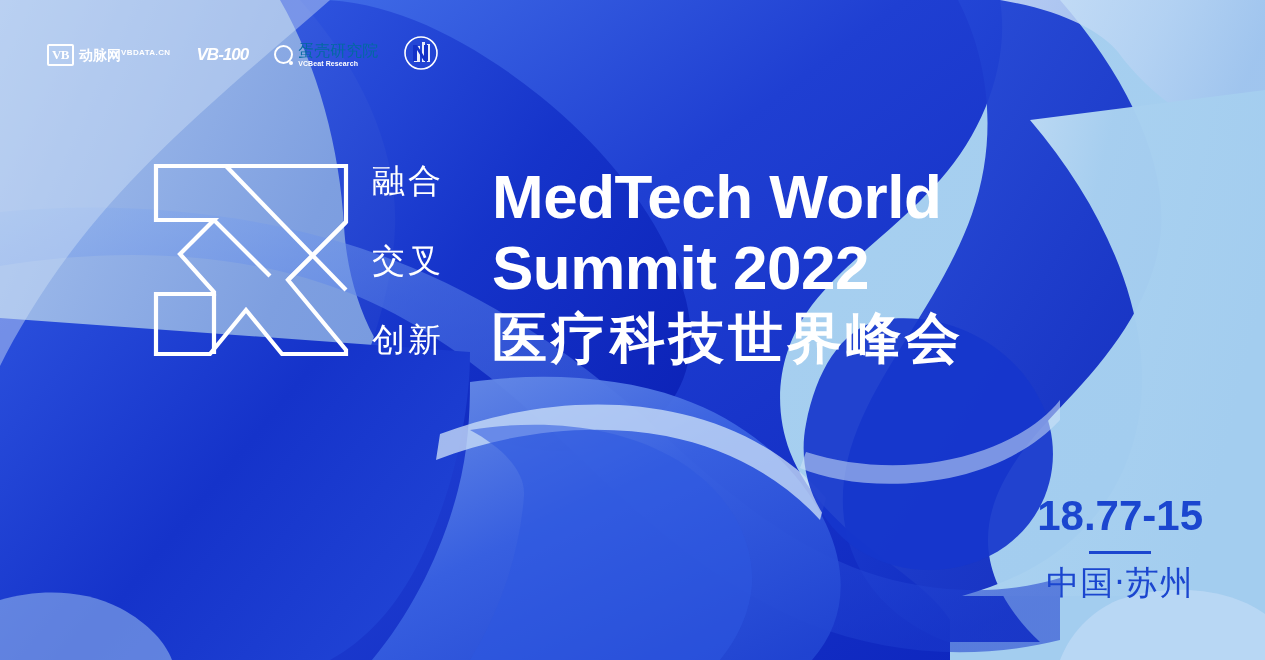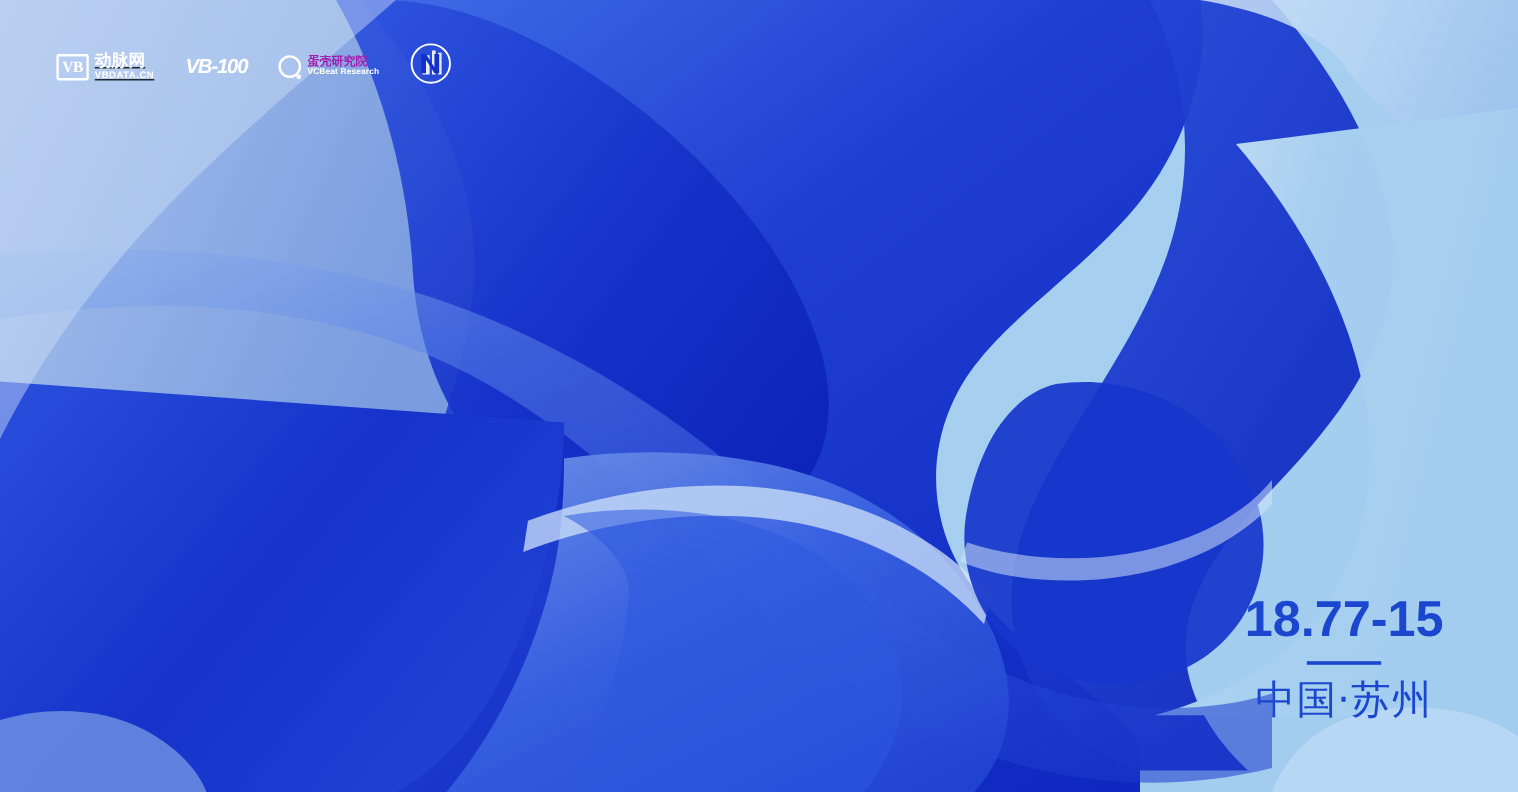--- a/index.html
+++ b/index.html
@@ -26,42 +26,42 @@
   }
   .logo-slot { display:flex; align-items:center; }
 
   
   .vb-mark {
     width:27px; height:22px; border:2px solid #fff; border-radius:2px;
     display:flex; align-items:center; justify-content:center;
     font-size:13px; font-weight:bold; color:#fff; letter-spacing:-0.5px;
     font-family:"Liberation Serif",serif;
   }
-  .vb-words { margin-left:5px; display:flex; flex-direction:column; justify-content:flex-start;text-decoration:underline; }
+  .vb-words { margin-left:5px; display:flex; flex-direction:row; justify-content:flex-start; }
   .vb-cn { font-size:14px; font-weight:bold; color:#fff; line-height:1.05; letter-spacing:0px; }
   .vb-en { font-size:8px; font-weight:bold; color:#fff; line-height:1.2; letter-spacing:0.4px; }
 
   .vb100 {
     margin-left:26px;
     font-size:17px; font-weight:bold; color:#fff;
     font-style:italic; letter-spacing:-1px;
     font-family:"Liberation Sans",sans-serif;
   }
 
   .yc-slot { margin-left:26px; display:flex; align-items:center; }
   .yc-o {
     width:19px; height:19px; border:2.5px solid #fff; border-radius:50%;
     position:relative;
   }
   .yc-o::after {
     content:""; position:absolute; right:-2px; bottom:-3px;
     width:4px; height:4px; background:#fff; border-radius:50%;
   }
   .yc-words { margin-left:5px; display:flex; flex-direction:column; }
-  .yc-cn { font-size:10px; font-weight:bold; color:#a21caf; line-height:1.1; }
+  .yc-cn { font-size:16px; font-weight:normal; color:#0369a1; line-height:1.1; }
   .yc-en { font-size:7px; font-weight:bold; color:#fff; line-height:1.2; letter-spacing:0.1px; }
 
   .suzhou-slot { margin-left:24px; }
 
   
   .lockup {
     position:absolute; left:150px; top:160px;
     display:flex; align-items:flex-start; z-index:10;
   }
   .xmark { width:200px; height:200px; flex:0 0 auto; }
@@ -284,20 +284,49 @@
       <svg width="38" height="42" viewBox="0 0 38 42">
         <circle cx="19" cy="21" r="16" fill="none" stroke="#ffffff" stroke-width="1.6"></circle>
         <path d="M12 30 L12 14 L18 14 L18 30 Z" fill="#ffffff" opacity="0.9"></path>
         <path d="M20 30 L20 10 L23 10 L23 30 Z" fill="#ffffff" opacity="0.9"></path>
         <path d="M25 30 L25 12 L28 12 L28 30 Z" fill="#ffffff" opacity="0.9"></path>
         <path d="M11 13 L11 29 L15 29 L15 18 L22 29 L26 29 L26 13 L22 13 L22 24 L15 13 Z" fill="#1331c8"></path>
       </svg>
     </div>
   </div>
 
+  <div class="lockup">
+
+    <svg class="xmark" viewBox="0 0 200 200">
+      <g fill="none" stroke="#ffffff" stroke-width="4.2" stroke-linejoin="miter">
+
+        <path d="M6,6 L76,6 L196,6 L196,62 L138,120 L196,190 L196,194 L132,194
+                 L96,150 L60,194 L6,194 L6,134 L64,134 L64,132
+                 L30,94 L64,60 L6,60 Z"></path>
+
+        <path d="M6,60 L64,60 L120,116"></path>
+        <path d="M76,6 L196,130"></path>
+        <path d="M6,134 L64,134"></path>
+        <path d="M64,134 L64,194"></path>
+        <path d="M138,120 L196,62"></path>
+      </g>
+    </svg>
+
+    <div class="slogan">
+      <span>融合</span>
+      <span>交叉</span>
+      <span>创新</span>
+    </div>
+
+    <div class="titles">
+      <div class="t-en">MedTech World</div>
+      <div class="t-en">Summit 2022</div>
+      <div class="t-cn">医疗科技世界峰会</div>
+    </div>
+  </div>
 
   <div class="dateblock">
     <div class="date-main">18.77-15</div>
     <div class="date-rule"></div>
     <div class="date-city">中国·苏州</div>
   </div>
 
 
 </div>
 

